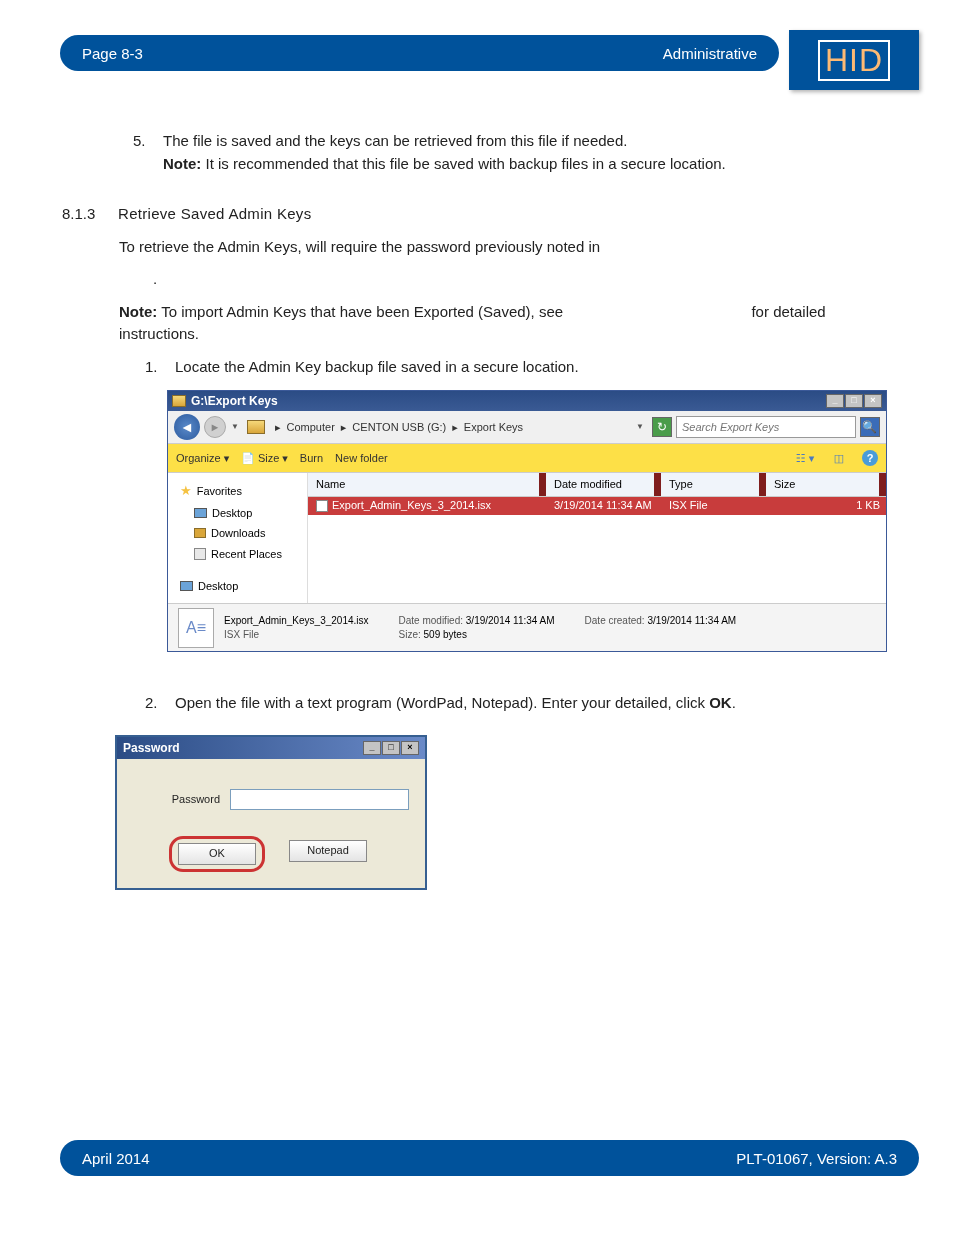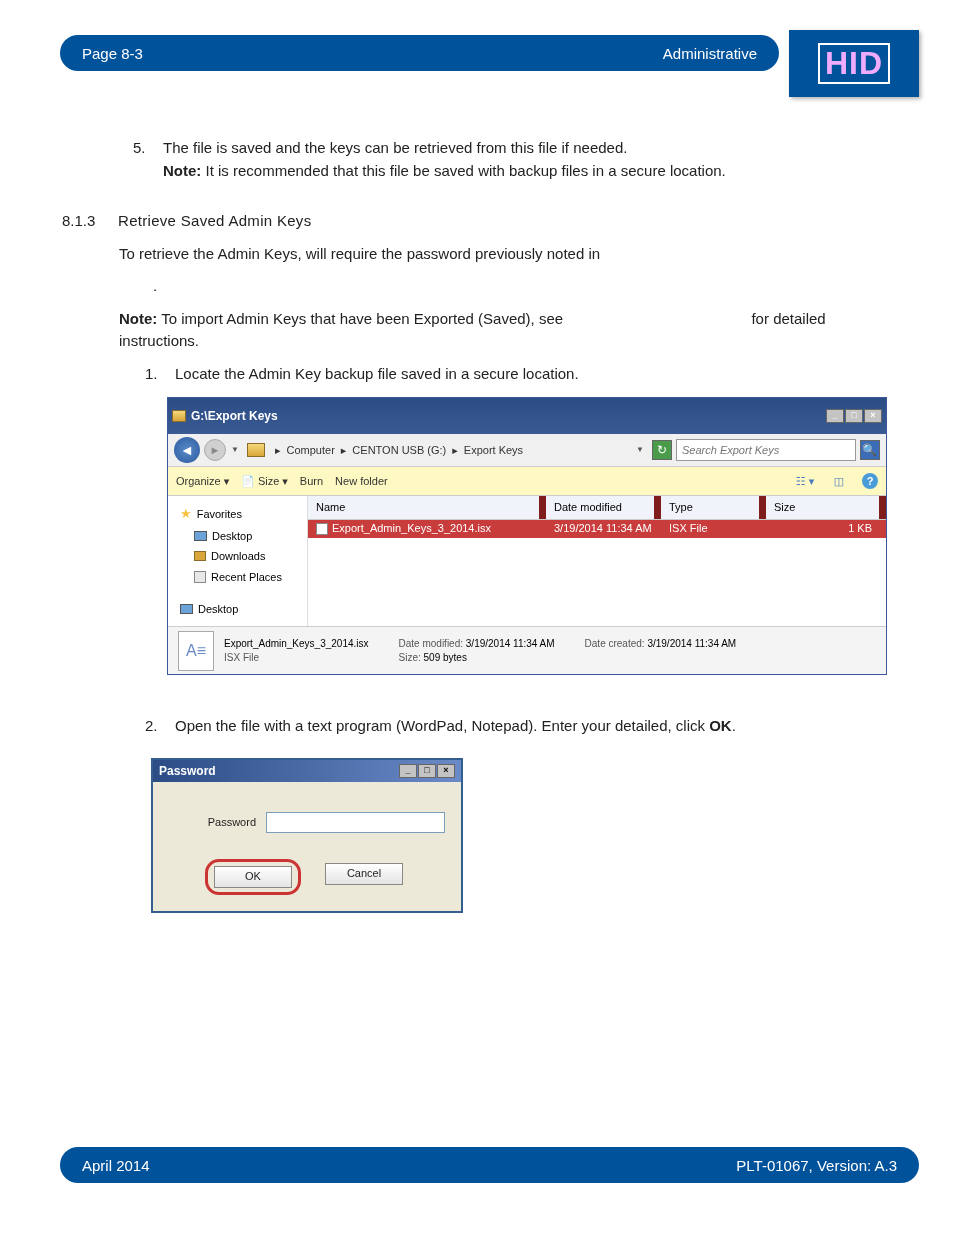--- a/index.html
+++ b/index.html
@@ -1,20 +1,20 @@
 <!DOCTYPE html>
 <html><head>
 <meta charset="utf-8">
 <style>
   * { box-sizing: border-box; margin: 0; padding: 0; }
   body { font-family: Arial, sans-serif; background: white; width: 954px; }
   
   .header-bar { display: flex; align-items: stretch; padding: 35px 35px 0 60px; gap: 10px; }
   .header-pill { background: #00529b; color: white; border-radius: 18px; flex: 1; display: flex; justify-content: space-between; align-items: center; padding: 0 22px; height: 36px; font-size: 15px; }
-  .hid-logo { background: #00529b; color: #f0abfc; width: 130px; height: 67px; display: flex; align-items: center; justify-content: center; font-weight: 700; font-size: 32px; letter-spacing: 1px; box-shadow: 2px 2px 4px rgba(0,0,0,0.3); margin-top: -5px; }
+  .hid-logo { background: #00529b; color: #fdba74; width: 130px; height: 60px; display: flex; align-items: center; justify-content: center; font-weight: 400; font-size: 32px; letter-spacing: 1px; box-shadow: 2px 2px 4px rgba(0,0,0,0.3); margin-top: -5px; }
   .hid-logo span { border: 2px solid white; padding: 0 5px; font-family: Arial Black, sans-serif; }
   
   .content { padding: 40px 55px 40px 55px; min-height: 1050px; font-size: 15px; color: #222; line-height: 1.5; }
   .item5 { display: flex; margin-left: 78px; margin-bottom: 28px; }
   .item5 .num { width: 30px; flex-shrink: 0; }
   .item5 .txt { flex: 1; }
   
   .section-title { display: flex; margin-bottom: 10px; }
   .sec-num { font-weight: normal; margin-left: 7px; width: 56px; }
   .sec-txt { font-weight: normal; letter-spacing: 0.3px; }
@@ -22,37 +22,37 @@
   .para { margin-left: 64px; margin-bottom: 10px; }
   
   .item-generic { display: flex; margin-left: 90px; margin-bottom: 10px; }
   .item-generic .num { width: 30px; flex-shrink: 0; }
   .item-generic .txt { flex: 1; }
   
   .screenshot-wrap { margin-left: 112px; margin-top: 12px; margin-bottom: 40px; }
   
   
   .explorer { width: 720px; border: 1px solid #3b5998; font-family: "Segoe UI", Tahoma, sans-serif; font-size: 12px; color: #000; }
-  .exp-title { background: linear-gradient(#2b4c85,#3a5a94); color: white; display: flex; align-items: center; height: 36px; padding: 0 4px; font-weight: bold; font-size: 12px; }
+  .exp-title { background: linear-gradient(#2b4c85,#3a5a94); color: white; display: flex; align-items: center; height: 20px; padding: 0 4px; font-weight: bold; font-size: 12px; }
   .exp-title .folder-icon { width: 14px; height: 12px; background: linear-gradient(#f5d87a,#d9a63a); border: 1px solid #8a6d2a; margin-right: 5px; }
   .exp-title .winbtns { margin-left: auto; display: flex; gap: 1px; }
   .exp-title .winbtn { width: 18px; height: 14px; background: #c4c4c4; border: 1px solid #666; display: flex; align-items: center; justify-content: center; font-size: 9px; }
   .exp-addr { background: #f0f0f0; display: flex; align-items: center; height: 32px; padding: 0 6px; gap: 4px; }
   .nav-back { width: 26px; height: 26px; background: radial-gradient(#5a8ac9,#2c5a9e); border-radius: 50%; display:flex;align-items:center;justify-content:center;color:white;font-size:14px; }
   .nav-fwd { width: 22px; height: 22px; background: #d0d0d0; border-radius: 50%; border:1px solid #aaa;display:flex;align-items:center;justify-content:center;font-size:11px;color:#888; }
   .nav-drop { width:10px;font-size:8px;color:#555;text-align:center; }
   .addr-folder { width: 18px; height: 14px; background: linear-gradient(#f5d87a,#d9a63a); border: 1px solid #8a6d2a; margin: 0 3px; }
   .addr-path { flex: 1; display: flex; align-items: center; font-size: 11px; color: #333; }
   .addr-path span { margin: 0 3px; }
   .addr-drop { font-size: 8px; color: #555; margin-right: 4px; }
   .refresh { width: 20px; height: 20px; background: #4a9c4a; border: 1px solid #666; display:flex;align-items:center;justify-content:center;color:white;font-size:12px; }
   .search-box { width: 180px; height: 22px; border: 1px solid #999; display: flex; align-items: center; padding: 0 5px; background: white; }
   .search-box input { border: none; flex: 1; font-size: 11px; font-style: italic; color: #888; outline: none; }
   .search-btn { width: 20px; height: 20px; background: #3a6cb8; border: 1px solid #666; display:flex;align-items:center;justify-content:center;color:white;font-size:12px; }
-  .exp-toolbar { background: #fef9c3; border-top: 1px solid #ccc; border-bottom: 1px solid #ccc; display: flex; align-items: center; height: 30px; padding: 0 8px; gap: 12px; font-size: 11px; }
+  .exp-toolbar { background: #fde047; border-top: 1px solid #ccc; border-bottom: 1px solid #ccc; display: flex; align-items: center; height: 30px; padding: 0 8px; gap: 12px; font-size: 11px; }
   .exp-toolbar .item { color: #333; }
   .exp-toolbar .open { display:flex;align-items:center;gap:3px; }
   .exp-toolbar .spacer { flex:1; }
   .view-icon { width: 22px; height: 18px; display: inline-flex; align-items: center; justify-content: center; color:#4a7ac0; border:1px solid transparent; }
   .help-icon { width:16px;height:16px;background:#4a9cd8;border-radius:50%;color:white;display:inline-flex;align-items:center;justify-content:center;font-size:11px;font-weight:bold; }
   .exp-body { display: flex; height: 130px; }
   .exp-nav { width: 140px; border-right: 1px solid #ddd; padding: 6px 4px; font-size: 11px; }
   .exp-nav .nav-item { display: flex; align-items: center; padding: 2px 8px; gap: 5px; }
   .exp-nav .star { color: #f5c242; font-size: 13px; }
   .exp-nav .mon { width: 13px; height: 10px; background: #6ba3d8; border: 1px solid #555; }
@@ -64,29 +64,29 @@
   .col-name { width: 238px; }
   .col-date { width: 115px; }
   .col-type { width: 105px; }
   .col-size { flex: 1; text-align: left; }
   .list-row { display: flex; background: #c83c3c; color: white; font-size: 11px; align-items: center; height: 18px; }
   .list-row div { padding: 2px 8px; }
   .list-row .file-icon { width: 12px; height: 12px; background: white; border: 1px solid #888; margin-right: 4px; display: inline-block; vertical-align: middle; }
   .list-row .name { width: 238px; display:flex;align-items:center; }
   .list-row .date { width: 115px; }
   .list-row .type { width: 105px; }
-  .list-row .size { flex: 1; text-align: right; padding-right: 14px; }
+  .list-row .size { flex: 1; text-align: right; padding-right: 6px; }
   .exp-status { border-top: 1px solid #ccc; padding: 6px 10px; display: flex; align-items: center; font-size: 11px; background: #f4f4f4; height: 48px; }
   .big-file-icon { width: 36px; height: 40px; background: white; border: 1px solid #aaa; margin-right: 10px; display:flex;align-items:center;justify-content:center;color:#6a8ac8;font-size:16px; }
   .status-cols { display:flex; gap:30px; flex:1; }
   .status-col { font-size: 10px; line-height: 1.4; }
   .status-col .t { color: #555; }
   
   
-  .pwd-wrap { margin-left: 96px; margin-top: 20px; }
+  .pwd-wrap { margin-left: 60px; margin-top: 20px; }
   .pwd-dlg { width: 312px; border: 2px solid #365f91; font-family: "Segoe UI", Tahoma, sans-serif; }
   .pwd-title { background: linear-gradient(to right,#2b4c85,#6a8ac8); color: white; font-weight: bold; font-size: 12px; padding: 2px 6px; display: flex; align-items: center; }
   .pwd-title .winbtns { margin-left: auto; display: flex; gap: 1px; }
   .pwd-title .winbtn { width: 18px; height: 14px; background: #c4c4c4; border: 1px solid #666; display:flex;align-items:center;justify-content:center;font-size:9px;color:#000; }
   .pwd-body { padding: 30px 16px 20px; background: #ece9d8; font-size: 11px; }
   .pwd-row { display: flex; align-items: center; gap: 10px; margin-bottom: 30px; }
   .pwd-row label { width: 100px; text-align: right; }
   .pwd-row input { flex: 1; height: 21px; border: 1px solid #7b9ebd; background: white; }
   .pwd-btns { display: flex; gap: 30px; justify-content: center; }
   .pwd-btn { width: 78px; height: 22px; border: 1px solid #888; background: linear-gradient(#fff,#e4e4e4); font-size: 11px; display:flex;align-items:center;justify-content:center; }
@@ -256,21 +256,21 @@
       </div>
       <div class="pwd-body">
         <div class="pwd-row">
           <label>Password</label>
           <input type="password" style="">
         </div>
         <div class="pwd-btns">
           <div class="ok-ring">
             <div class="pwd-btn">OK</div>
           </div>
-          <div class="pwd-btn">Cancel</div>
+          <div class="pwd-btn">Notepad</div>
         </div>
       </div>
     </div>
   </div>
 
 </div>
 
 <div class="footer-bar">
   <span>April 2014</span>
   <span>PLT-01067, Version: A.3</span>

